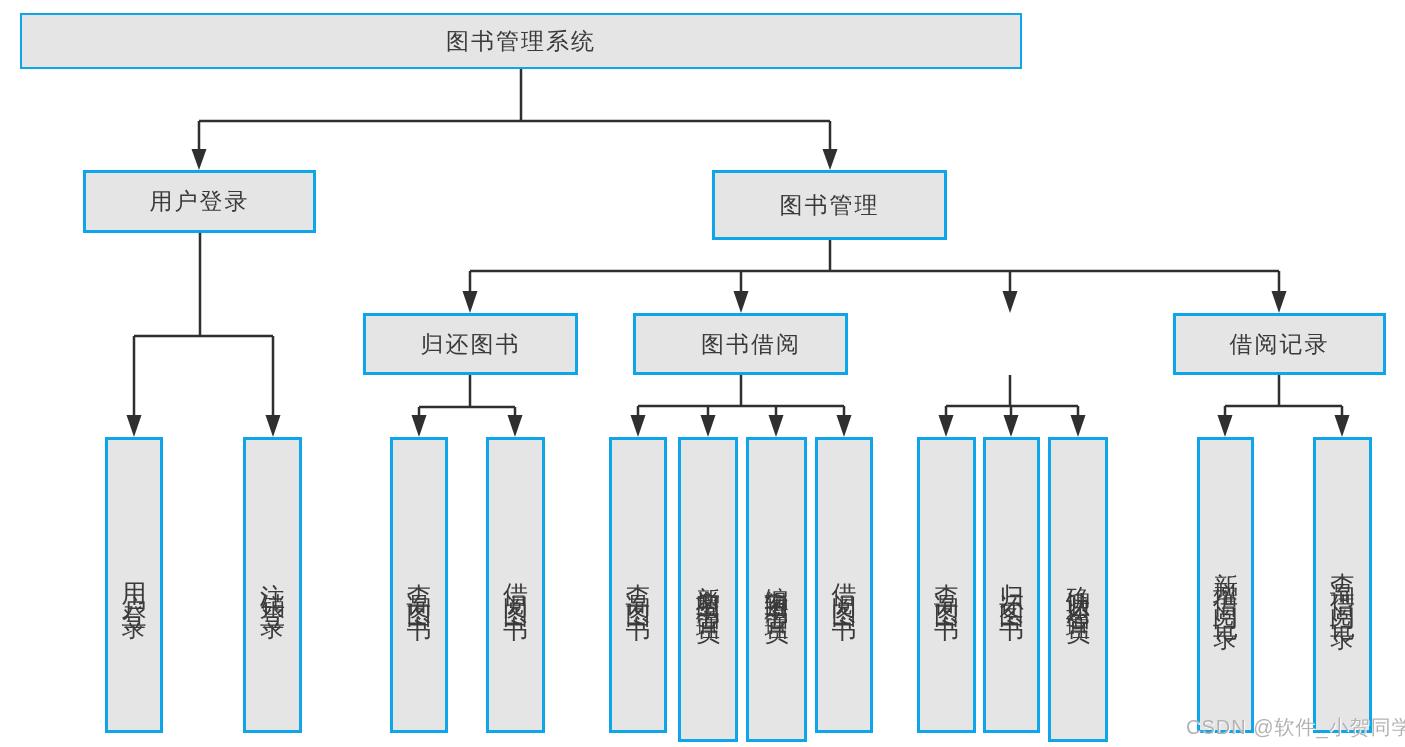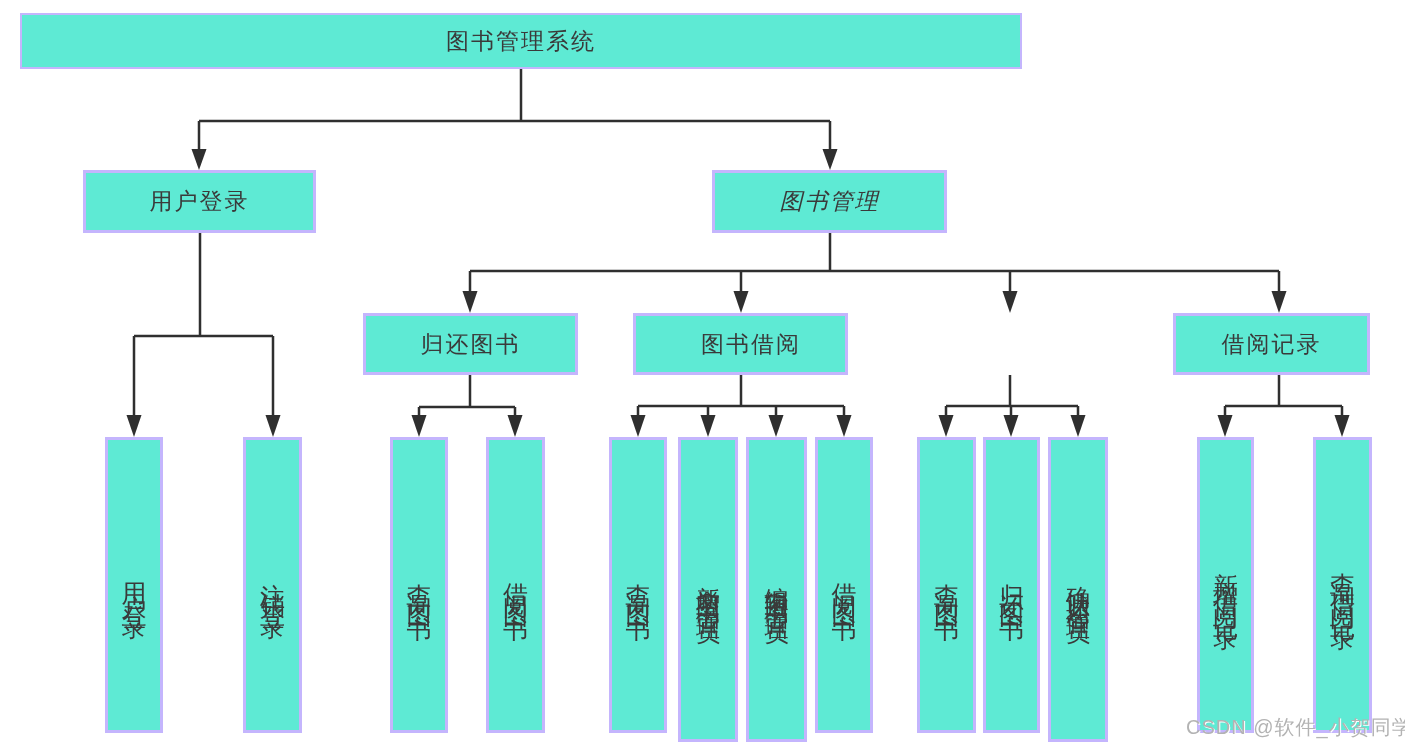--- a/index.html
+++ b/index.html
@@ -18,22 +18,22 @@
   .connectors {
     position: absolute;
     left: 0; top: 0;
     width: 1405px;
     height: 747px;
     pointer-events: none;
   }
   .box {
     position: absolute;
     box-sizing: border-box;
-    border: 3px solid #c4b5fd;
-    background: #5eead4;
+    border: 3px solid #0ea5e9;
+    background: #e5e5e5;
     display: flex;
     align-items: center;
     justify-content: center;
     color: #3a3a3a;
   }
   .box.root { border-width: 2px; }
   .h-label {
     font-size: 23px;
     letter-spacing: 2px;
     color: #3a3a3a;
@@ -108,31 +108,31 @@
     </g>
   </svg>
 
   <div class="box root" style="left:20px; top:13px; width:1002px; height:56px;">
     <span class="h-label">图书管理系统</span>
   </div>
 
   <div class="box" style="left:83px; top:170px; width:233px; height:63px;">
     <span class="h-label">用户登录</span>
   </div>
-  <div class="box" style="left:712px; top:170px; width:235px; height:63px;font-style:italic;">
+  <div class="box" style="left:712px; top:170px; width:235px; height:70px;">
     <span class="h-label">图书管理</span>
   </div>
 
   <div class="box" style="left:363px; top:313px; width:215px; height:62px;">
     <span class="h-label">归还图书</span>
   </div>
   <div class="box" style="left:633px; top:313px; width:215px; height:62px;padding-left:21px;">
     <span class="h-label">图书借阅</span>
   </div>
-  <div class="box" style="left:1173px; top:313px; width:197px; height:62px;">
+  <div class="box" style="left:1173px; top:313px; width:213px; height:62px;">
     <span class="h-label">借阅记录</span>
   </div>
 
   <div class="box" style="left:105px; top:437px; width:58px; height:296px;">
     <span class="v-label">用户登录</span>
   </div>
   <div class="box" style="left:243px; top:437px; width:59px; height:296px;">
     <span class="v-label">注销登录</span>
   </div>
 

